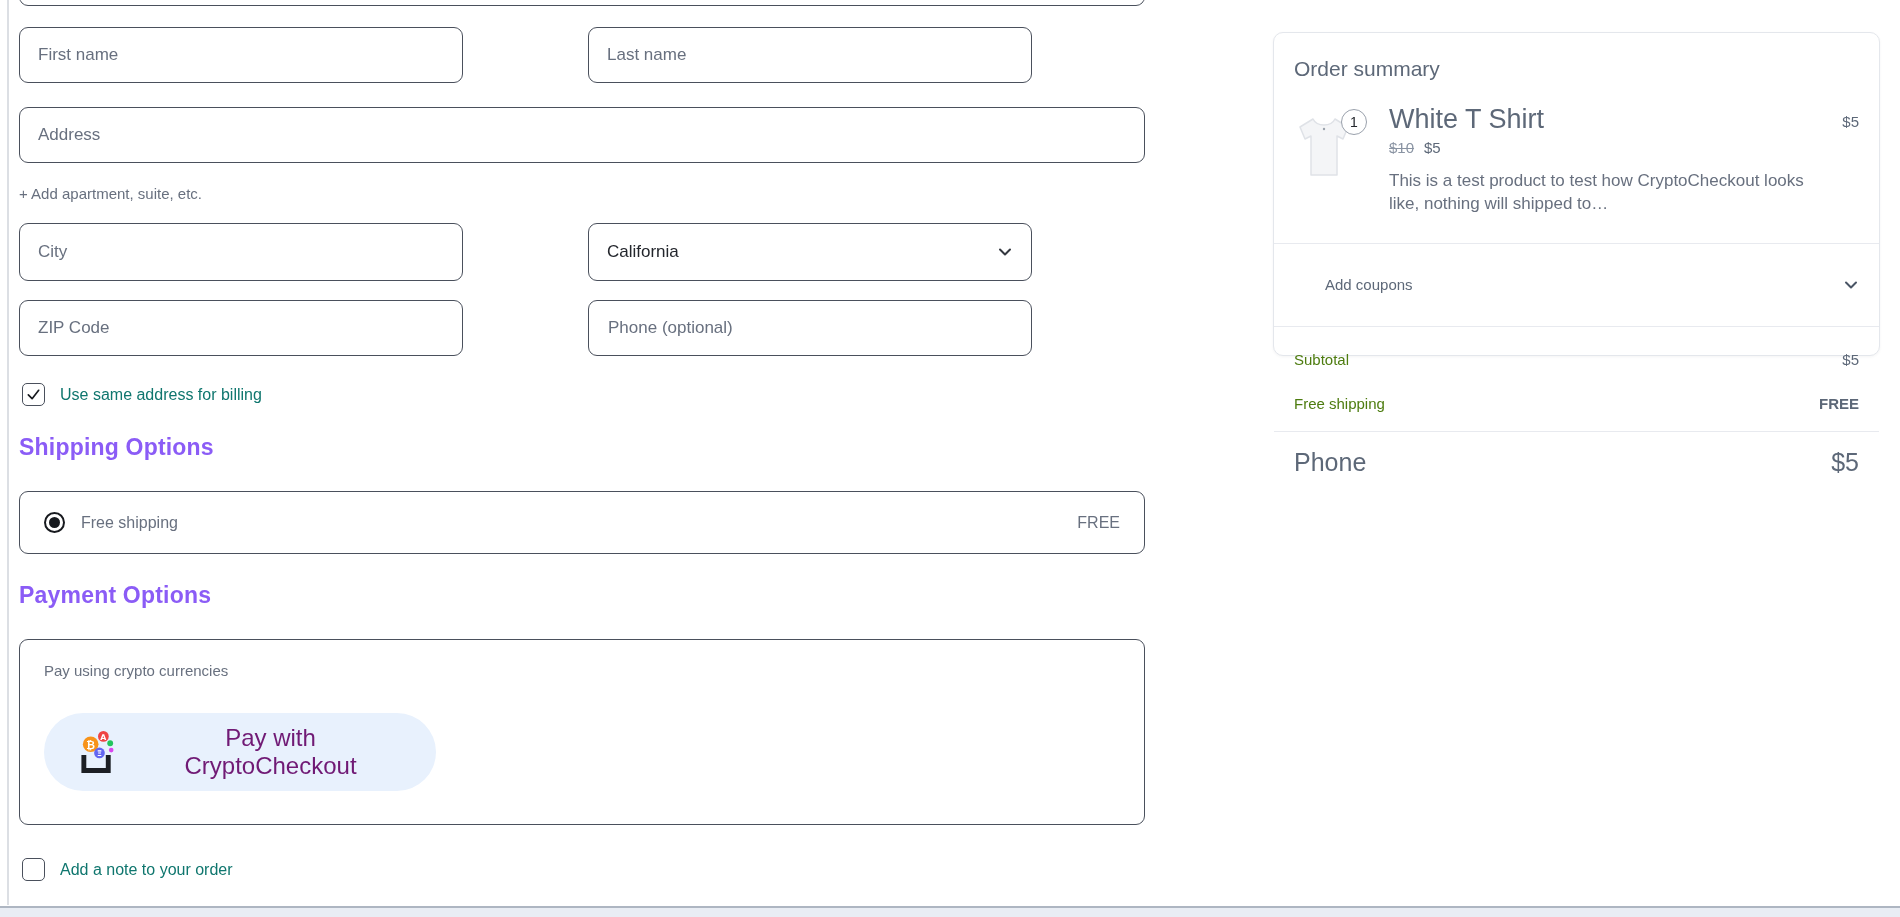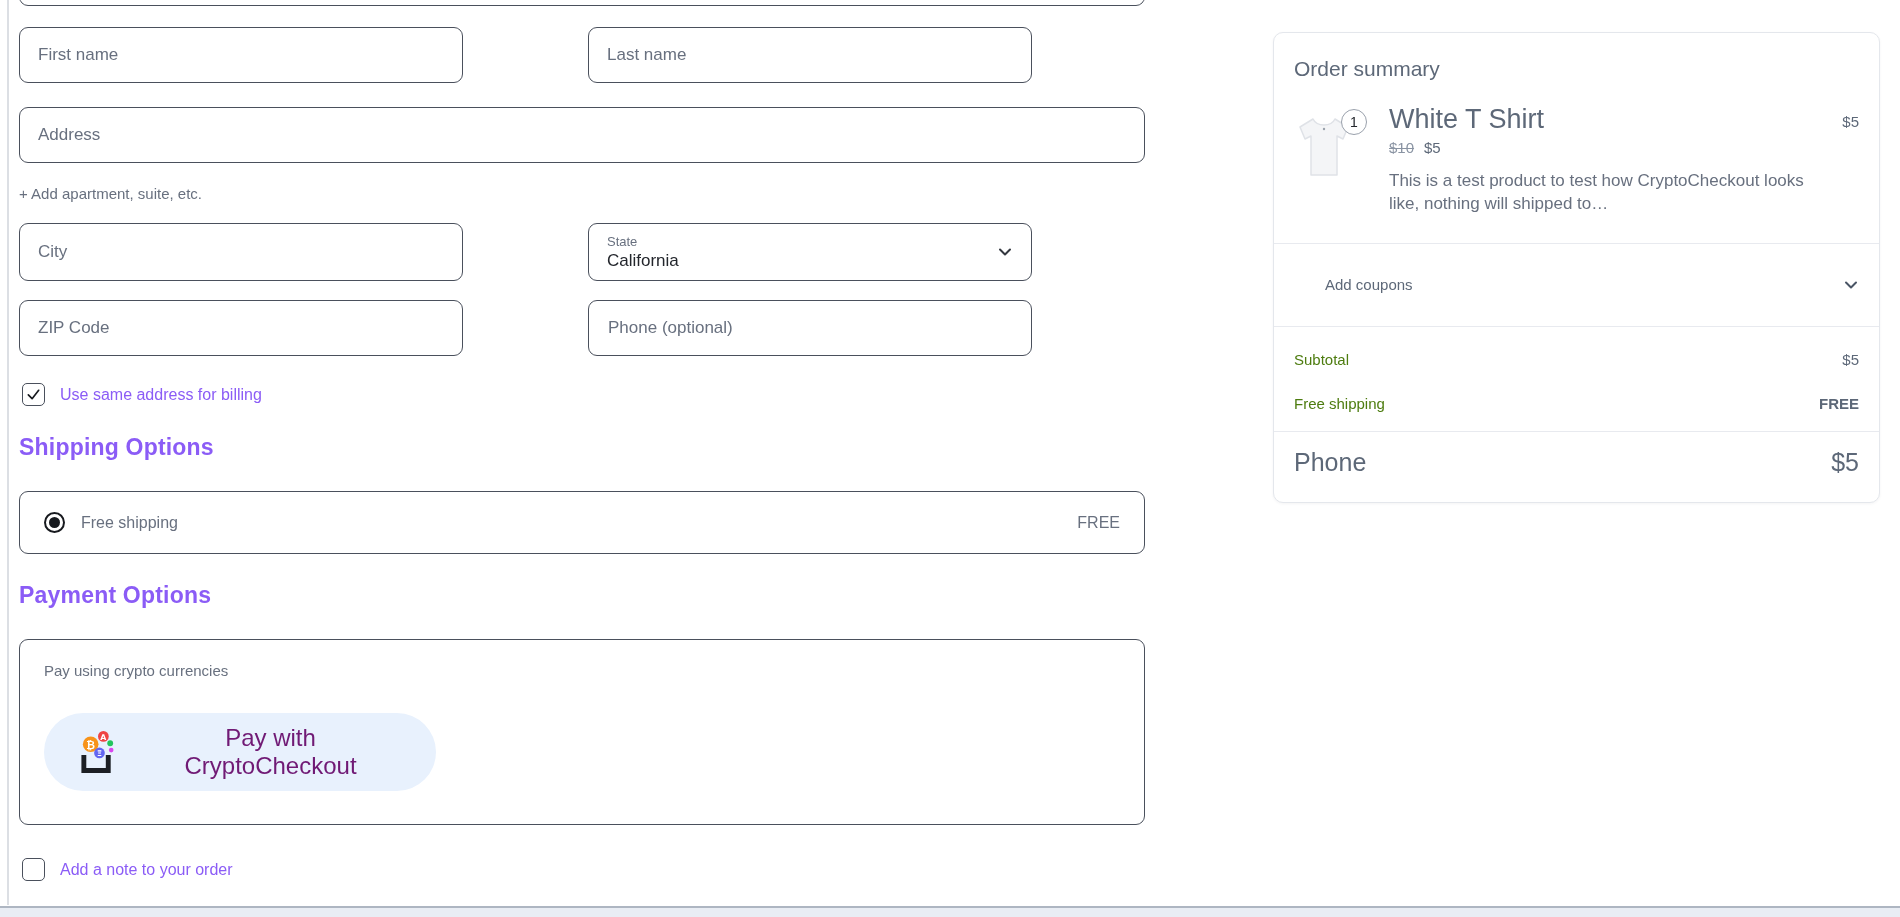--- a/index.html
+++ b/index.html
@@ -81,21 +81,21 @@
     cursor: pointer;
   }
   .checkbox {
     width: 23px; height: 23px;
     border: 1.5px solid #4a505c;
     border-radius: 5px;
     background: #fff;
     display: flex; align-items: center; justify-content: center;
   }
   .checkbox svg { width: 15px; height: 15px; }
-  .check-label { font-size: 16px; color: #8b5cf6; }
+  .check-label { font-size: 16px; color: #0f766e; }
 
   .section-heading {
     position: absolute;
     font-size: 23px;
     font-weight: 700;
     letter-spacing: 0.2px;
     color: #8b5cf6;
   }
 
   .option-box {
@@ -151,21 +151,21 @@
     position: absolute;
     left: 0; bottom: 0;
     width: 1900px; height: 9px;
     background: #e9edf4;
   }
 
   
   .summary-card {
     position: absolute;
     left: 1273px; top: 32px;
-    width: 607px; height: 471px;
+    width: 607px; height: 324px;
     background: #fff;
     border: 1px solid #e4e7ec;
     border-radius: 10px;
     box-shadow: 0 1px 3px rgba(30,40,60,0.05);
     color: #5d6878;
   }
   .summary-title {
     position: absolute;
     left: 20px; top: 24px;
     font-size: 21px;
@@ -245,21 +245,20 @@
     <input class="text-input w-half" style="left: 0px; top: 27px;" placeholder="First name">
     <input class="text-input w-half" style="left: 569px; top: 27px;" placeholder="Last name">
 
     <input class="text-input w-full" style="left: 0px; top: 107px;" placeholder="Address">
 
     <div class="apt-link" style="top:185px;">+ Add apartment, suite, etc.</div>
 
     <input class="text-input w-half" style="left: 0px; top: 223px; height: 58px;" placeholder="City">
     <div class="select-box w-half" style="left:569px; top:223px;">
       <div class="select-inner">
-        <span class="select-label">State</span>
         <span class="select-value">California</span>
       </div>
       <svg class="chevron" viewBox="0 0 16 16">
         <polyline points="3,5.5 8,10.5 13,5.5" fill="none" stroke="#33373f" stroke-width="2" stroke-linecap="round" stroke-linejoin="round"></polyline>
       </svg>
     </div>
 
     <input class="text-input w-half" style="left: 0px; top: 300px;" placeholder="ZIP Code">
     <input class="text-input w-half" style="left: 569px; top: 300px; padding-left: 19px;" placeholder="Phone (optional)">
 

